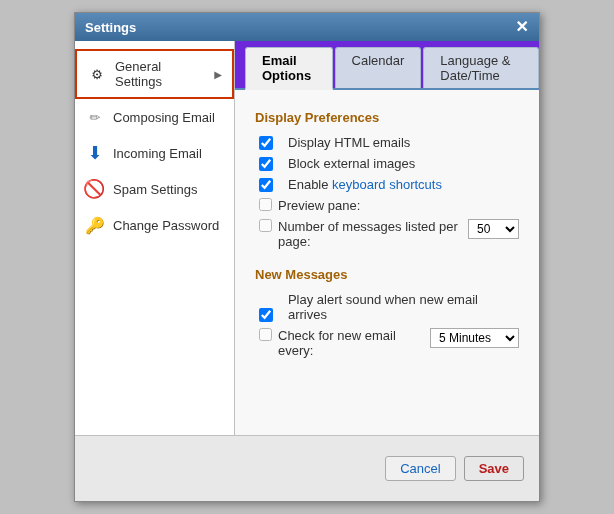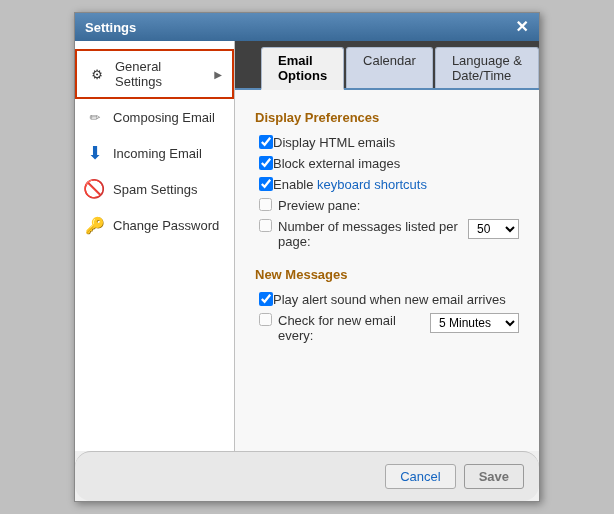--- a/index.html
+++ b/index.html
@@ -8,36 +8,36 @@
     .title-bar { background: linear-gradient(to bottom, #5a8ab8, #3a6a98); color: white; padding: 6px 10px; display: flex; justify-content: space-between; align-items: center; font-size: 13px; font-weight: bold; }
     .title-bar-close { color: white; cursor: pointer; font-size: 16px; font-weight: bold; background: none; border: none; line-height: 1; }
     .dialog-body { display: flex; flex: 1; overflow: hidden; }
     .sidebar { width: 160px; background: #ffffff; border-right: 1px solid #c0c0c0; padding: 8px 0; }
     .sidebar-item { display: flex; align-items: center; padding: 8px 10px; cursor: pointer; gap: 8px; color: #333; }
     .sidebar-item.active { border: 2px solid #cc3300; background: #fff; }
     .sidebar-icon { width: 20px; height: 20px; display: flex; align-items: center; justify-content: center; flex-shrink: 0; }
     .sidebar-label { flex: 1; font-size: 13px; }
     .sidebar-arrow { font-size: 10px; color: #666; }
     .main-content { flex: 1; padding: 0; display: flex; flex-direction: column; }
-    .tabs { display: flex; background: #404040; border-bottom: 2px solid #5a8ab8; padding-top: 6px; padding-left: 26px; gap: 2px; }
+    .tabs { display: flex; background: #6d28d9; border-bottom: 2px solid #5a8ab8; padding-top: 6px; padding-left: 10px; gap: 2px; }
     .tab { padding: 5px 16px; cursor: pointer; background: #d0d8e8; border: 1px solid #aab8cc; border-bottom: none; border-radius: 3px 3px 0 0; color: #333; font-size: 13px; }
     .tab.active { background: #f0f0f0; border-bottom: 2px solid #f0f0f0; margin-bottom: -2px; color: #000; font-weight: bold; }
     .tab-content { padding: 15px 20px; flex: 1; overflow-y: auto; background: #f8f8f8; }
     .section-title { font-weight: bold; font-size: 13px; color: #a16207; margin-bottom: 10px; margin-top: 5px; }
     .section { margin-bottom: 18px; }
-    .check-row { display: flex; align-items: flex-start; gap: 0; margin-bottom: 6px; padding-left: 4px; }
+    .check-row { display: flex; align-items: flex-end; gap: 15px; margin-bottom: 6px; padding-left: 4px; }
     .check-row input[type="checkbox"] { width: 14px; height: 14px; cursor: pointer; }
     .check-row label { color: #333; cursor: pointer; }
     .inline-row { display: flex; align-items: flex-start; gap: 6px; margin-bottom: 6px; padding-left: 4px; }
     .inline-row label { color: #333; }
     .inline-row select { padding: 1px 4px; border: 1px solid #aaa; background: #fff; font-size: 12px; cursor: pointer; }
-    .dialog-footer { padding: 12px 15px; background: #e8e8e8; border-top: 1px solid #c0c0c0; display: flex; justify-content: flex-end; gap: 8px; align-items: flex-end; border-radius: 16px; }
+    .dialog-footer { padding: 20px 15px; background: #e8e8e8; border-top: 1px solid #c0c0c0; display: flex; justify-content: flex-end; gap: 8px; align-items: flex-end; }
     .btn { padding: 4px 14px; font-size: 13px; cursor: pointer; border-radius: 3px; }
     .btn-cancel { background: #f0f0f0; border: 1px solid #aaa; color: #1565c0; }
-    .btn-save { background: #e8e8e8; border: 1px solid #999; color: #737373; font-weight: bold; }
+    .btn-save { background: #e8e8e8; border: 1px solid #999; color: #b91c1c; font-weight: bold; }
   </style>
 </head>
 <body>
 
 <div class="dialog">
   <div class="title-bar">
     <span>Settings</span>
     <button class="title-bar-close">✕</button>
   </div>
   <div class="dialog-body">

